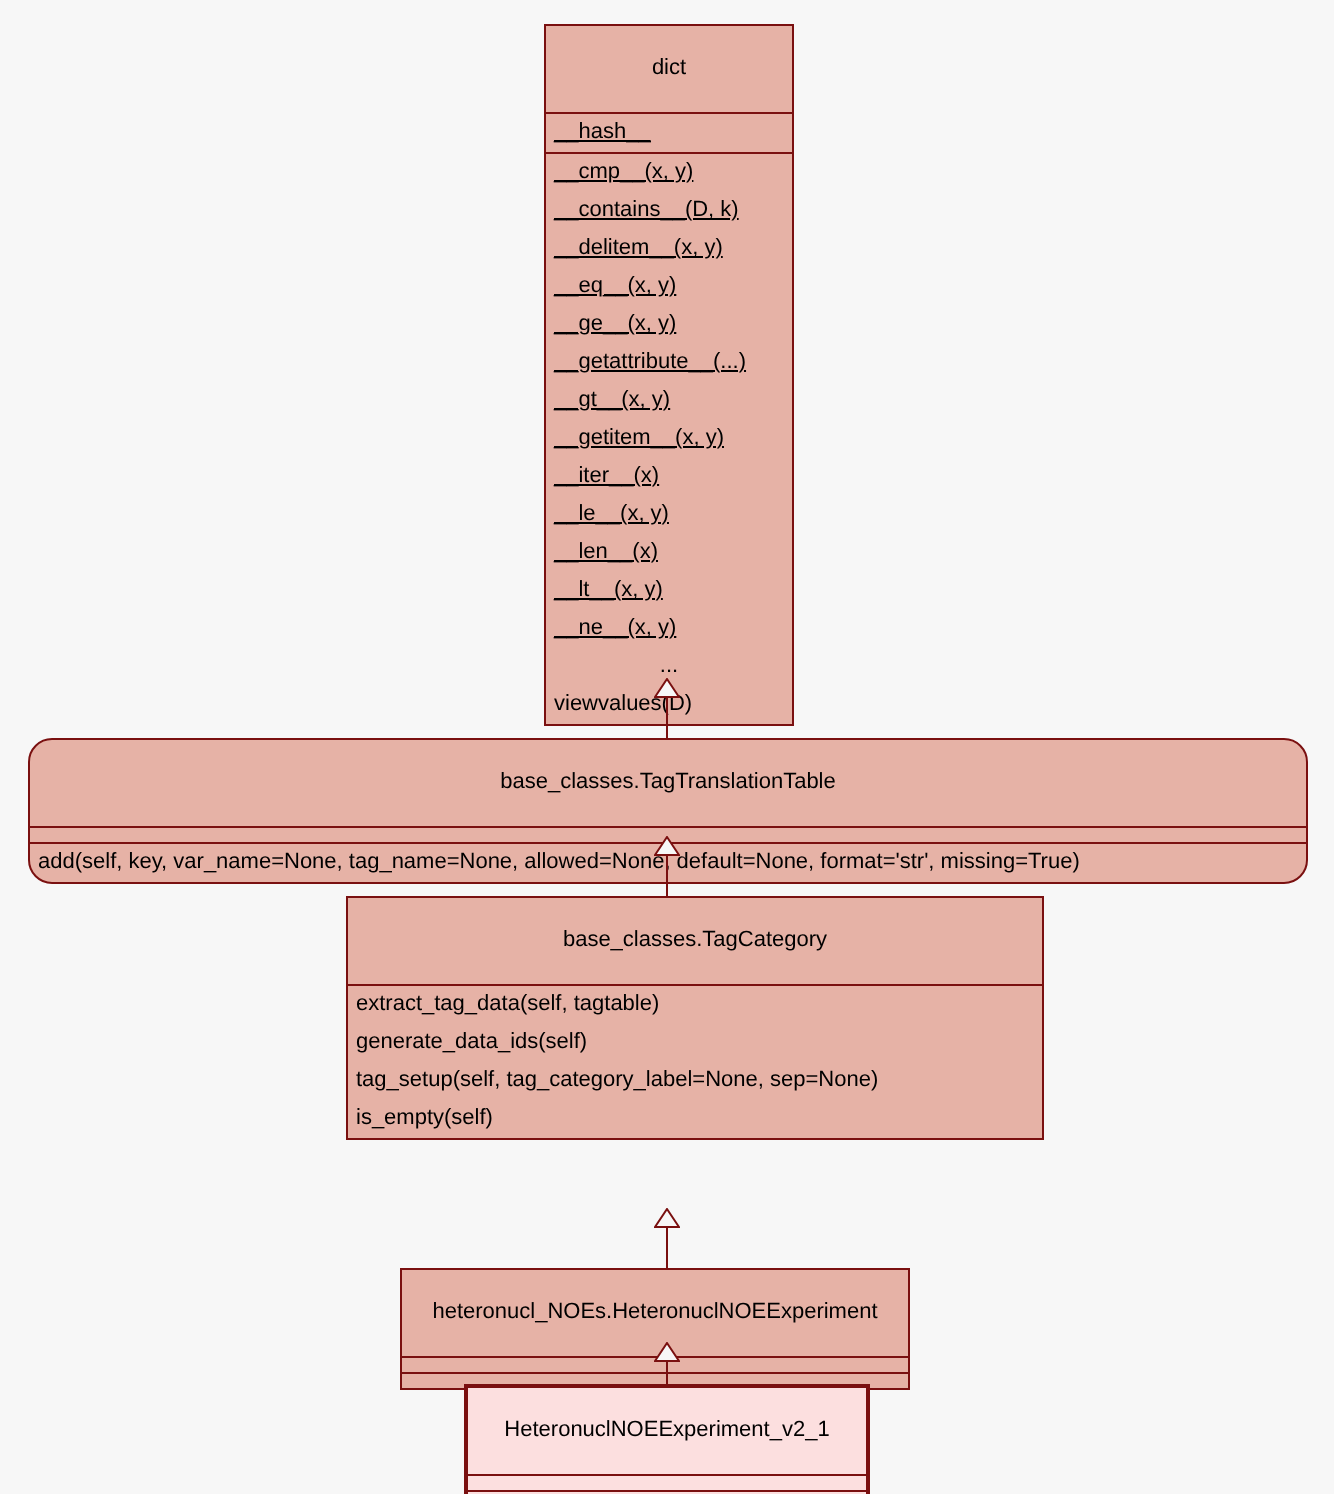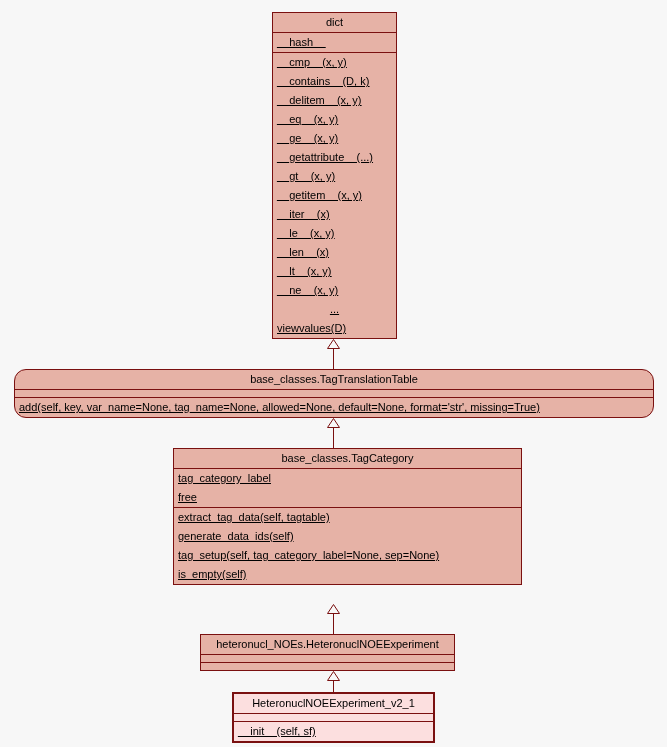--- a/index.html
+++ b/index.html
@@ -27,25 +27,24 @@
   }
   .node.highlight {
     background: #fcdfdf;
     border-width: 2px;
   }
   .title {
     line-height: 19px;
     height: 19px;
     text-align: center;
     white-space: nowrap;
-    padding: 0 3px;
+    padding: 12px 3px;
   }
   .section {
     border-top: 1px solid #7a1010;
-    text-decoration: underline;
   }
   .sec-empty {
     height: 7px;
   }
   .row {
     height: 19px;
     line-height: 19px;
     padding: 0 4px;
     white-space: nowrap;
     text-align: left;
@@ -120,24 +119,20 @@
   <div class="arrow" style="left:327px; top:418px; height:30px;">
     <svg width="13" height="10" viewBox="0 0 13 10">
       <polygon points="6.5,0.5 12.5,9.5 0.5,9.5" fill="#f7f7f7" stroke="#7a1010" stroke-width="1"></polygon>
     </svg>
     <div class="stem"></div>
   </div>
 
   <div class="node" style="left:173px; top:448px; width:349px;">
     <div class="title">base_classes.TagCategory</div>
     <div class="section">
-      <div class="row">tag_category_label</div>
-      <div class="row">free</div>
-    </div>
-    <div class="section">
       <div class="row">extract_tag_data(self, tagtable)</div>
       <div class="row">generate_data_ids(self)</div>
       <div class="row">tag_setup(self, tag_category_label=None, sep=None)</div>
       <div class="row">is_empty(self)</div>
     </div>
   </div>
 
   <div class="arrow" style="left:327px; top:604px; height:30px;">
     <svg width="13" height="10" viewBox="0 0 13 10">
       <polygon points="6.5,0.5 12.5,9.5 0.5,9.5" fill="#f7f7f7" stroke="#7a1010" stroke-width="1"></polygon>

